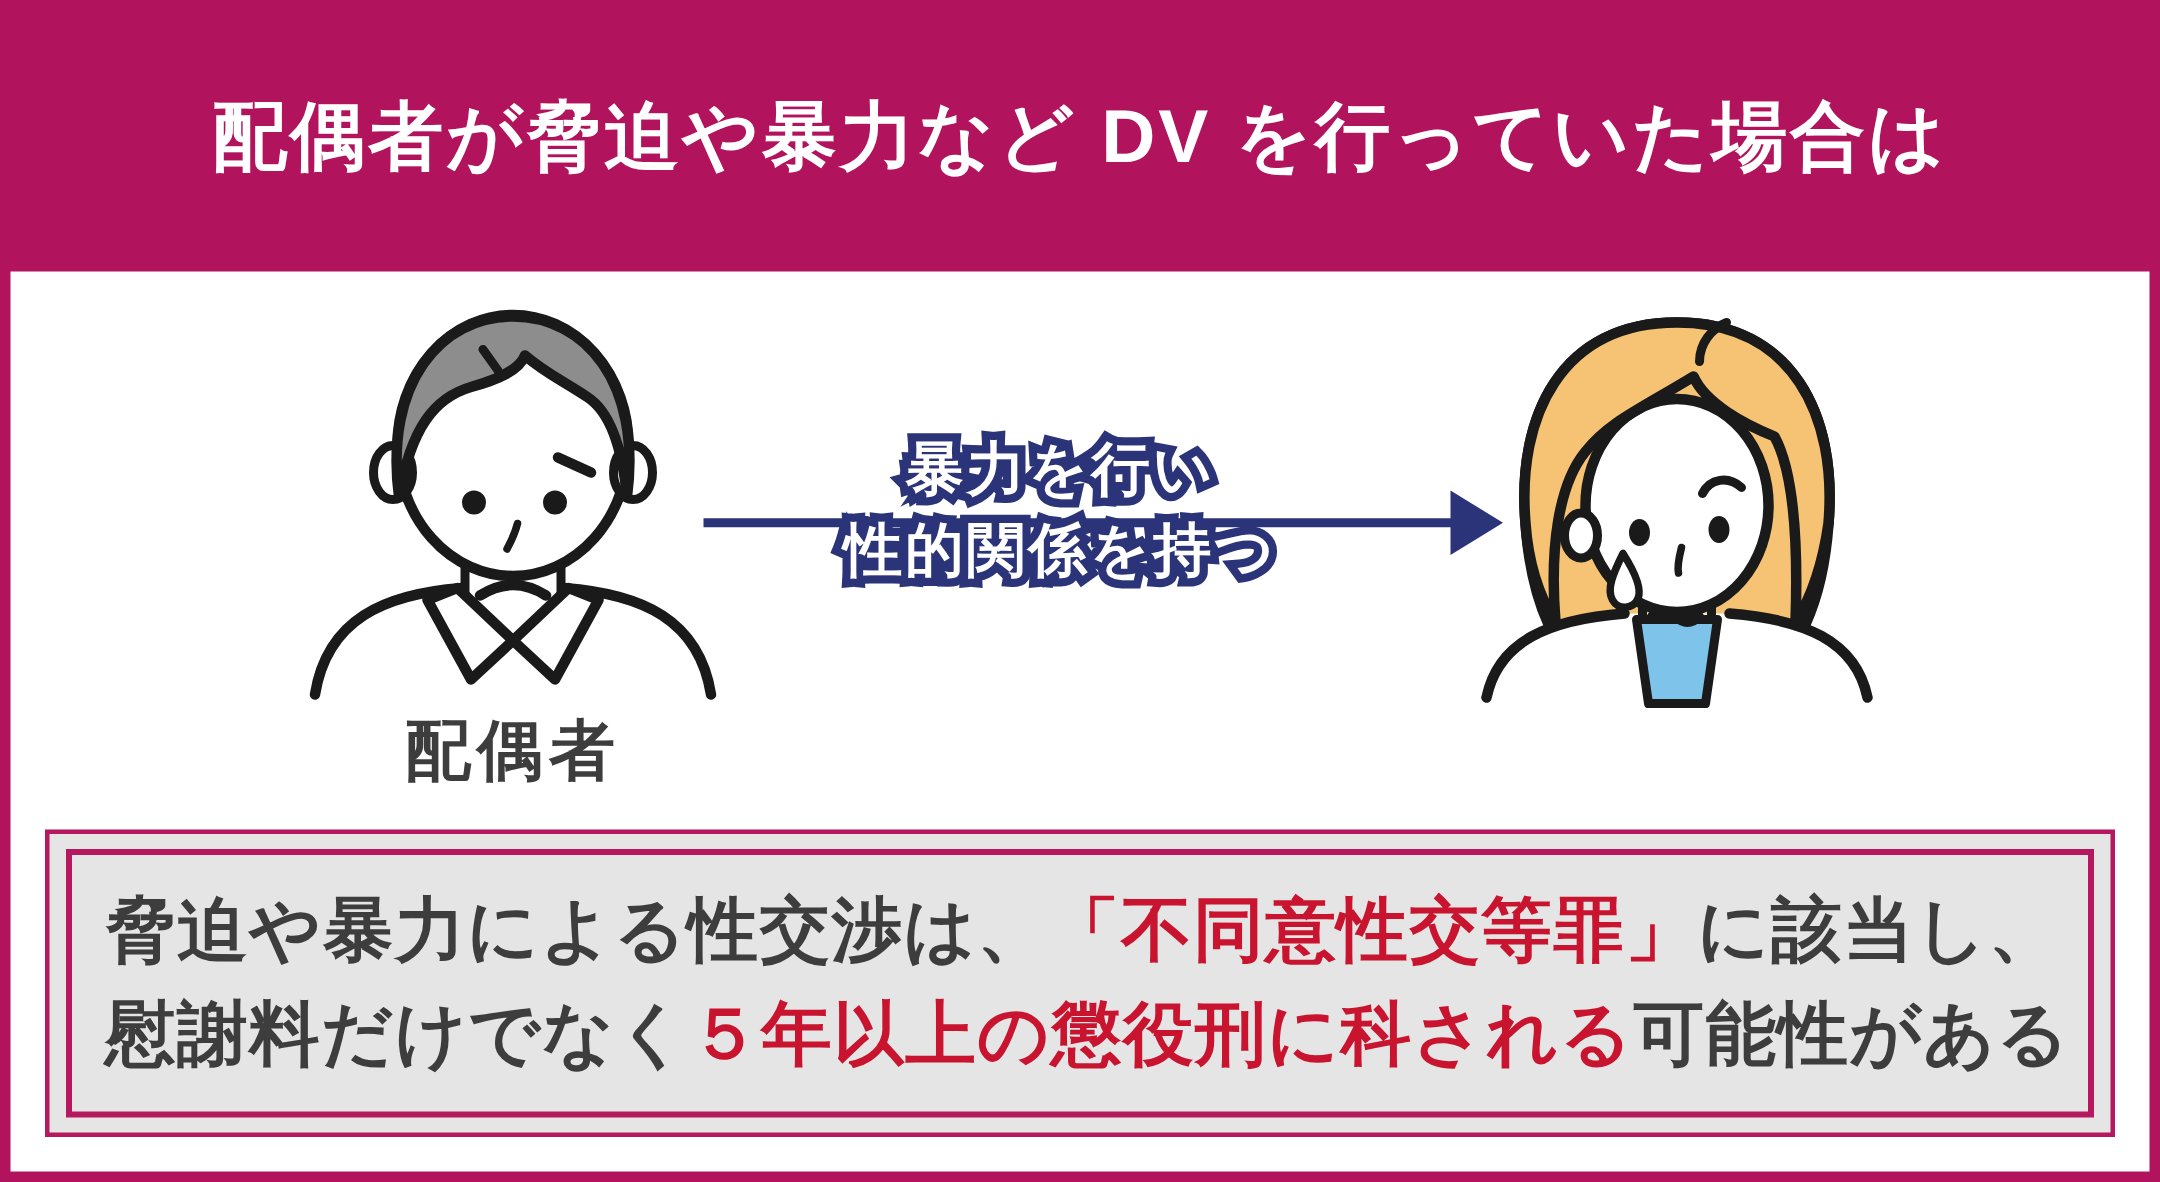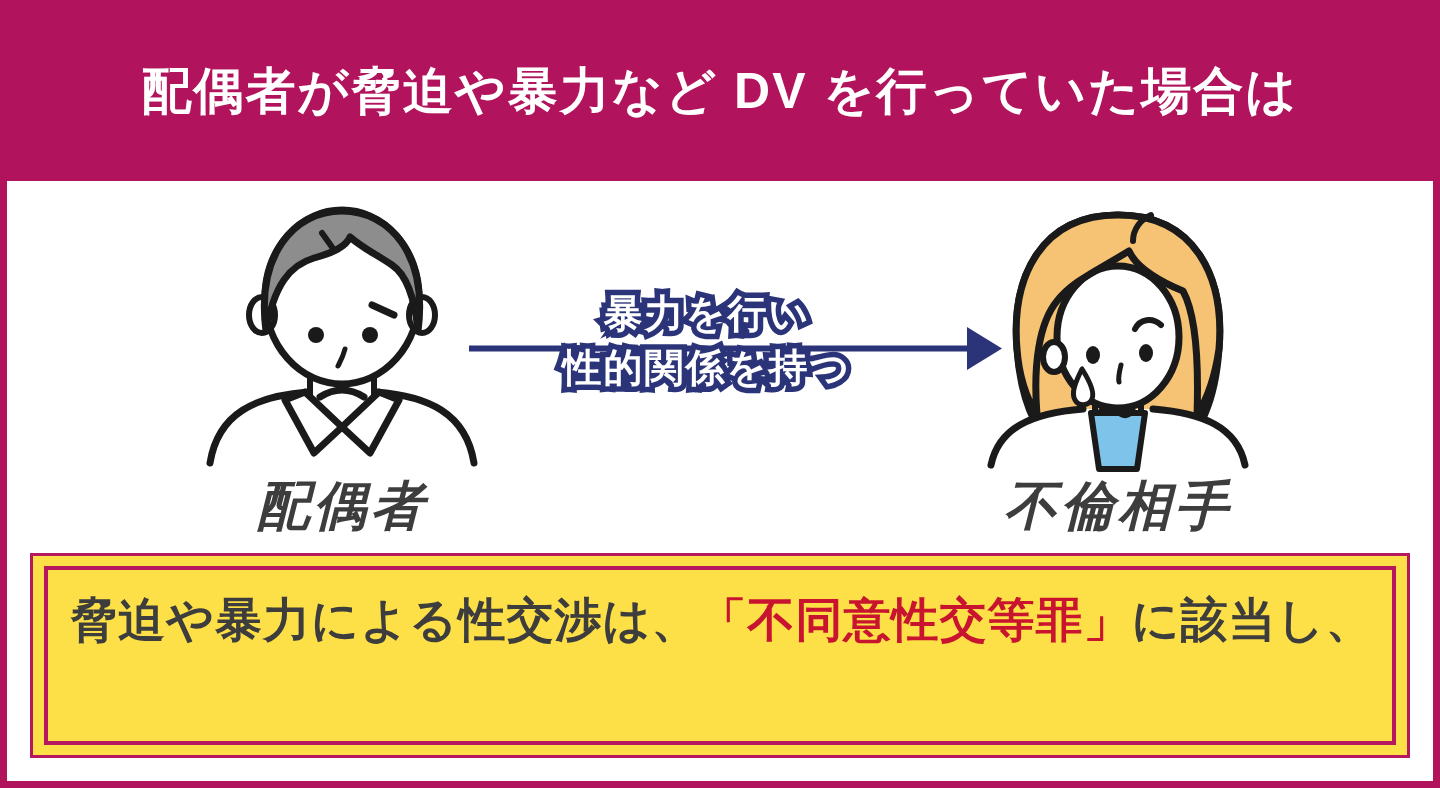--- a/index.html
+++ b/index.html
@@ -28,22 +28,22 @@
   }
 
   
   .person { position:absolute; margin:0; padding:0; }
   .person svg { display:block; width:100%; height:100%; overflow:visible; }
   .person-spouse  { left:196px; top:18px;  width:278px; height:268px; }
   .person-partner { left:976px; top:26px;  width:270px; height:262px; }
 
   .person-label {
     position:absolute; top:290px;
-    font-size:53px; font-weight:700; letter-spacing:4px;
-    color:var(--dark,#3d3d3d); text-align:center; white-space:nowrap;font-style:italic;
+    font-size:44px; font-weight:700; letter-spacing:4px;
+    color:var(--dark,#3d3d3d); text-align:center; white-space:nowrap;
   }
   .spouse-label  { left:196px; width:278px; }
   .partner-label { left:976px; width:270px; }
 
   
   .arrow { position:absolute; left:460px; top:138px; width:540px; height:62px; overflow:visible; }
   .arrow line    { stroke:var(--navy,#2b3478); stroke-width:6; }
   .arrow polygon { fill:var(--navy,#2b3478); }
 
   
@@ -62,21 +62,21 @@
       0 4px 0 var(--navy,#2b3478), 0 -4px 0 var(--navy,#2b3478),
       3px 3px 0 var(--navy,#2b3478), -3px 3px 0 var(--navy,#2b3478),
       3px -3px 0 var(--navy,#2b3478), -3px -3px 0 var(--navy,#2b3478);
     z-index:0;
   }
   .outline-line .fill { position:relative; color:#ffffff; z-index:1; }
 
   
   .note-box {
     position:absolute; left:23px; right:23px; top:372px; height:205px;
-    background:#fde047;
+    background:#e5e5e5;
     border:3px solid var(--border,#b5185f);
     padding:10px 11px;
   }
   .note-inner {
     width:100%; height:100%;
     border:4px solid var(--border,#b5185f);
     padding:15px 10px 0 22px;
   }
   .note-line {
     margin:0; font-size:47px; font-weight:700; line-height:69px;
@@ -176,24 +176,26 @@
         <path class="ol" stroke-width="6" d="M150 34 C150 22 158 12 168 8"></path>
 
         <path class="ol" stroke-width="6" d="M152 122 C157 112 169 110 178 118"></path>
         <ellipse class="ink" cx="110" cy="148" rx="7" ry="9"></ellipse>
         <ellipse class="ink" cx="163" cy="146" rx="7" ry="9"></ellipse>
         <path class="ol" stroke-width="5" d="M138 158 C136 166 135 171 136 175"></path>
         <path class="fill-w ol" stroke-width="5" d="M99 162 C92 176 88 186 92 193 C96 200 106 199 109 192 C112 185 106 173 99 162 Z"></path>
         <path class="ol" stroke-width="6" d="M118 204 q8 -8 16 0 q8 8 16 0"></path>
       </svg>
     </figure>
-    <div class="person-label partner-label">不倫相手</div>
 
     <section class="note-box">
       <div class="note-inner">
         <p class="note-line">
           <span class="t-dark">脅迫や暴力による性交渉は、</span><span class="t-red">「不同意性交等罪」</span><span class="t-dark">に該当し、</span>
         </p>
+        <p class="note-line">
+          <span class="t-dark">慰謝料だけでなく</span><span class="t-red">５年以上の懲役刑に科される</span><span class="t-dark">可能性がある</span>
+        </p>
       </div>
     </section>
 
   </main>
 </div>
 
 </body></html>

